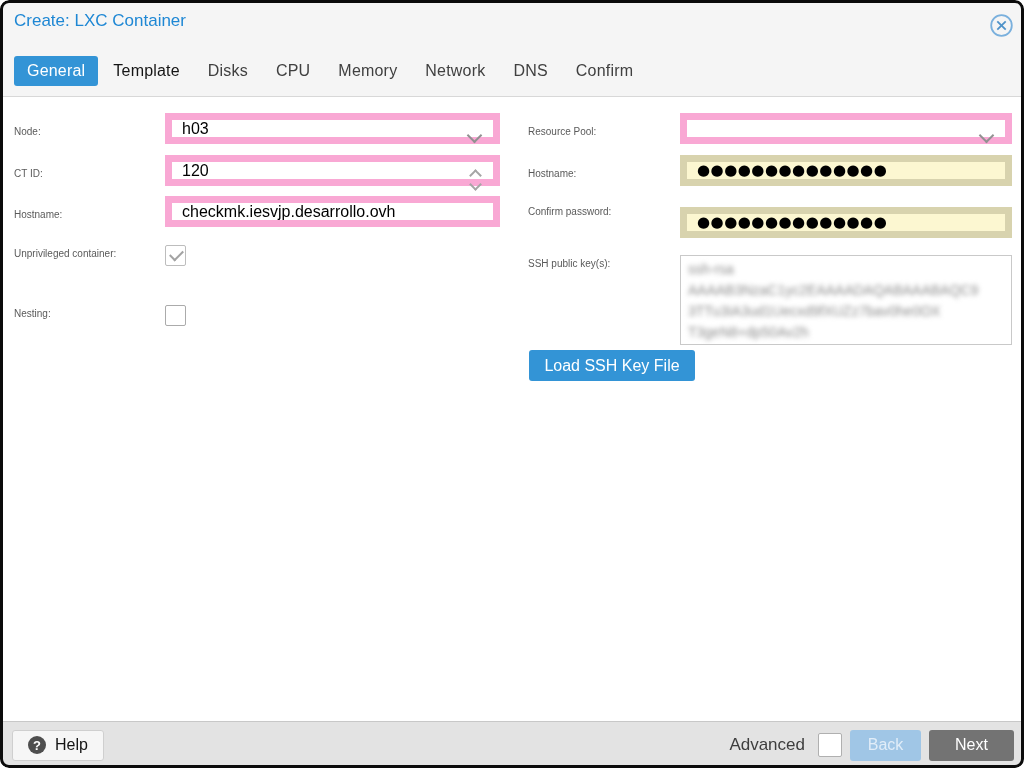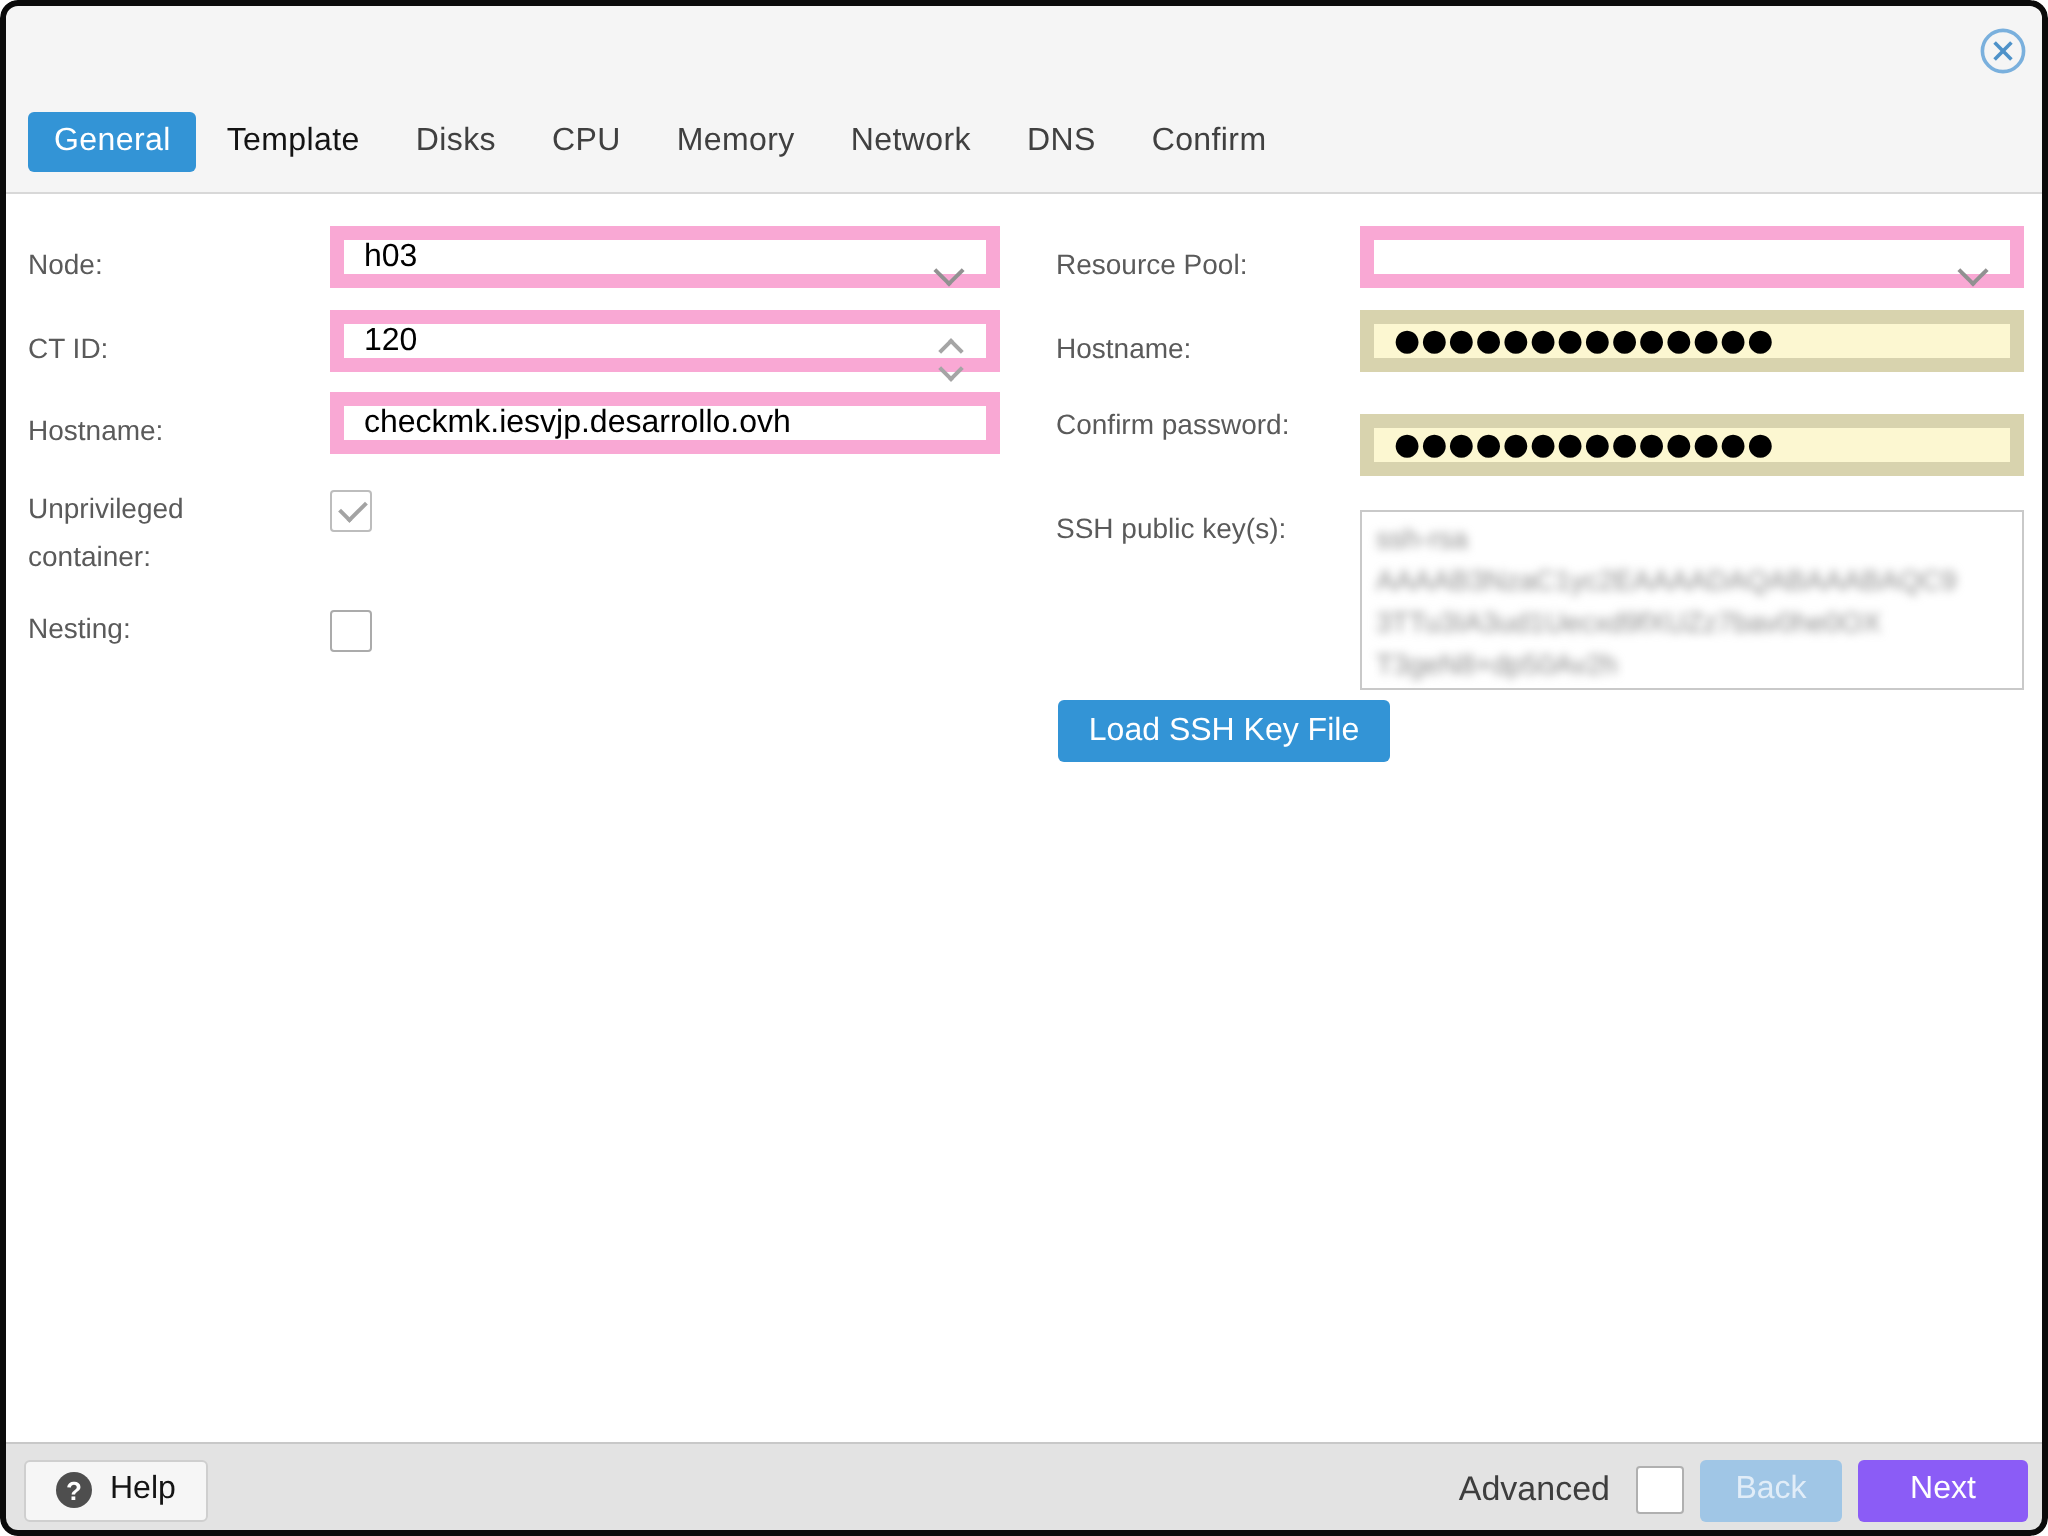--- a/index.html
+++ b/index.html
@@ -14,21 +14,21 @@
   .title  { position:absolute; left:14px; top:11px; font-size:17px; color:#1e87d4; }
   .close  { position:absolute; right:11px; top:14px; width:23px; height:23px; cursor:pointer; }
   .tabs   { position:absolute; left:14px; top:56px; display:flex; align-items:center;justify-content:center; }
   .tab    { font-size:16px; padding:6px 13px; margin-right:2px; border-radius:3px;
             color:#404040; letter-spacing:0.2px; }
   .tab.active  { background:#3394d6; color:#fff; }
   .tab.enabled { color:#141414; }
 
   
   .content { position:absolute; left:0; right:0; top:97px; bottom:47px; background:#fff; }
-  .lbl { position:absolute; font-size:14px; color:#5a5a5a; line-height:24px; width:130px; }
+  .lbl { position:absolute; font-size:10px; color:#5a5a5a; line-height:24px; width:130px; }
   .fieldbox { position:absolute; box-sizing:border-box; height:31px; background:#fff;
               border:7px solid #f9a8d4; display:flex; align-items:center; padding:0 10px;
               font-size:16px; color:#000; }
   .fieldbox.yellow { background:#fcf7d1; border-color:#d8d3ae; }
   .dots { font-family:"DejaVu Sans", sans-serif; font-size:15px; letter-spacing:0.5px;
           color:#000; transform:translateY(-1px); }
   .chev-down { position:absolute; right:13px; top:10px; width:9px; height:9px;
                border-right:2px solid #919191; border-bottom:2px solid #919191;
                transform:rotate(45deg); }
   .spin-up   { position:absolute; right:13px; top:9px;  width:7px; height:7px;
@@ -62,28 +62,29 @@
   .help-badge { width:18px; height:18px; border-radius:50%; background:#4e4e4e; color:#fff;
                 font-size:13px; font-weight:bold; display:flex; align-items:center;
                 justify-content:center; }
   .foot-right { margin-left:auto; display:flex; align-items:center; }
   .adv-label { font-size:17px; color:#3e3e3e; margin-right:13px; }
   .adv-check { width:24px; height:24px; box-sizing:border-box; border:1px solid #b0b0b0;
                border-radius:2px; background:#fff; margin-right:8px; }
   .btn { height:31px; border:none; border-radius:3px; font-size:16px; cursor:pointer;
          display:flex; align-items:center; justify-content:center; }
   .btn-back { width:71px; background:#a0c6e6; color:#e1edf8; margin-right:8px; }
-  .btn-next { width:85px; background:#8b5cf6; color:#fff; }
+  .btn-next { width:85px; background:#737373; color:#fff; }
 </style>
 </head>
 <body>
 
 <div class="dialog">
 
   <div class="header">
+    <div class="title">Create: LXC Container</div>
     <div class="close">
       <svg width="23" height="23" viewBox="0 0 23 23">
         <circle cx="11.5" cy="11.5" r="10.3" fill="none" stroke="#7ab0dd" stroke-width="1.8"></circle>
         <line x1="7.3" y1="7.3" x2="15.7" y2="15.7" stroke="#4e92c9" stroke-width="1.8"></line>
         <line x1="15.7" y1="7.3" x2="7.3" y2="15.7" stroke="#4e92c9" stroke-width="1.8"></line>
       </svg>
     </div>
     <div class="tabs">
       <div class="tab active">General</div>
       <div class="tab enabled">Template</div>

